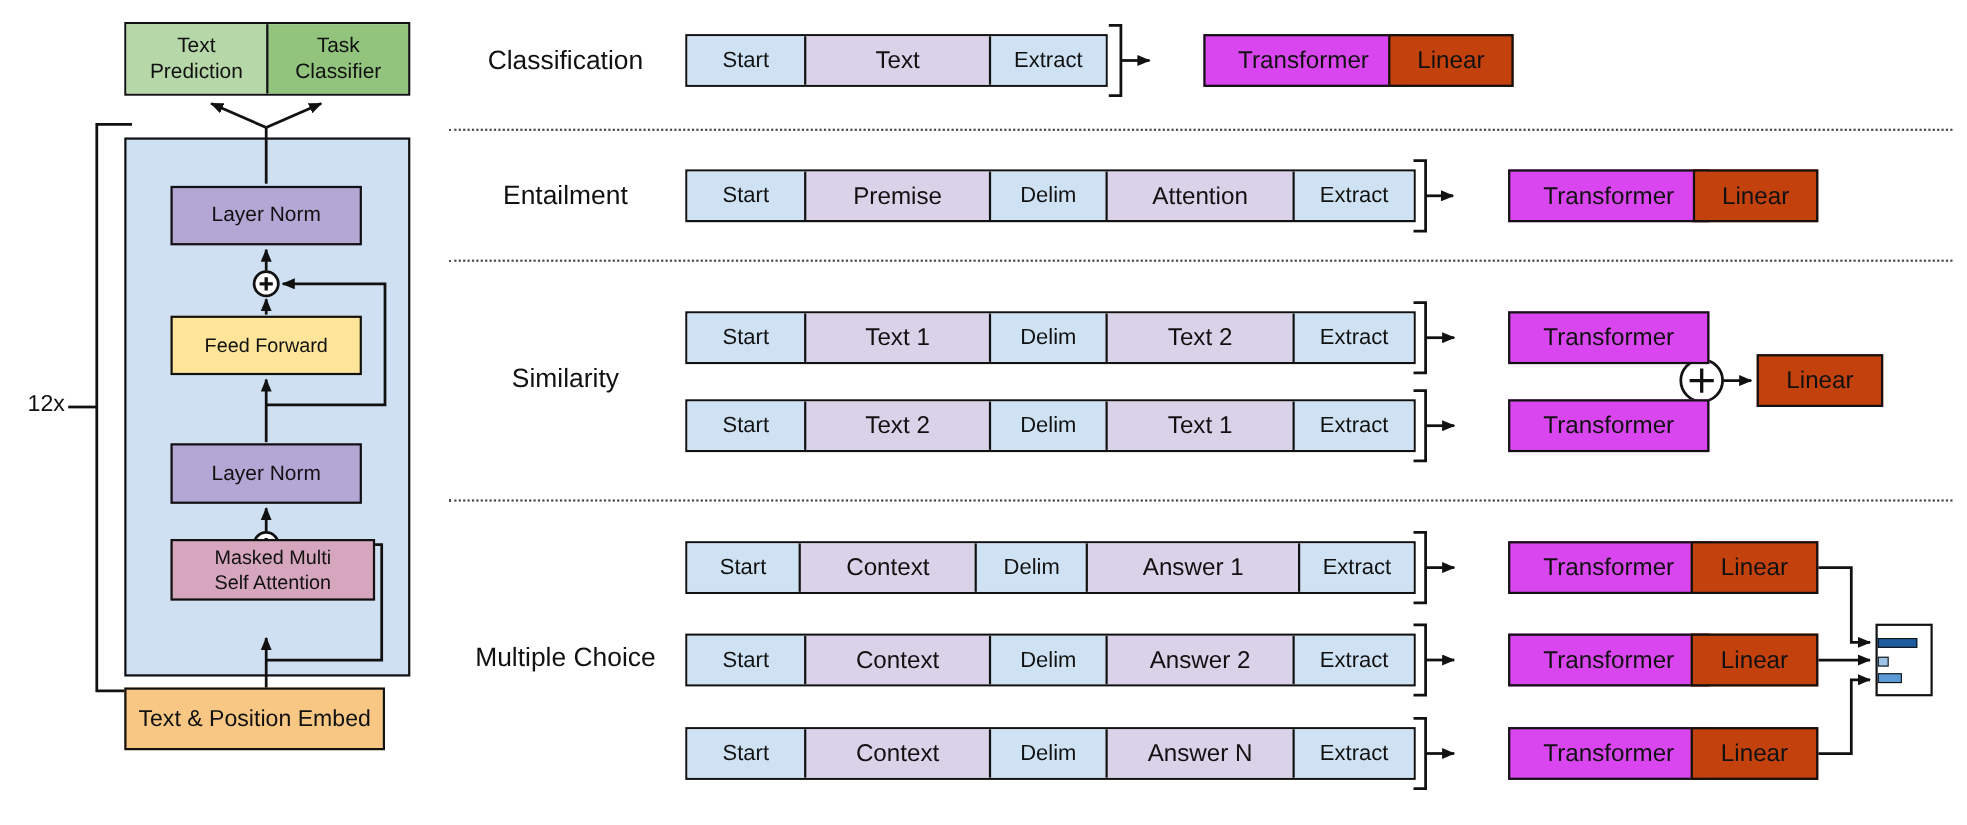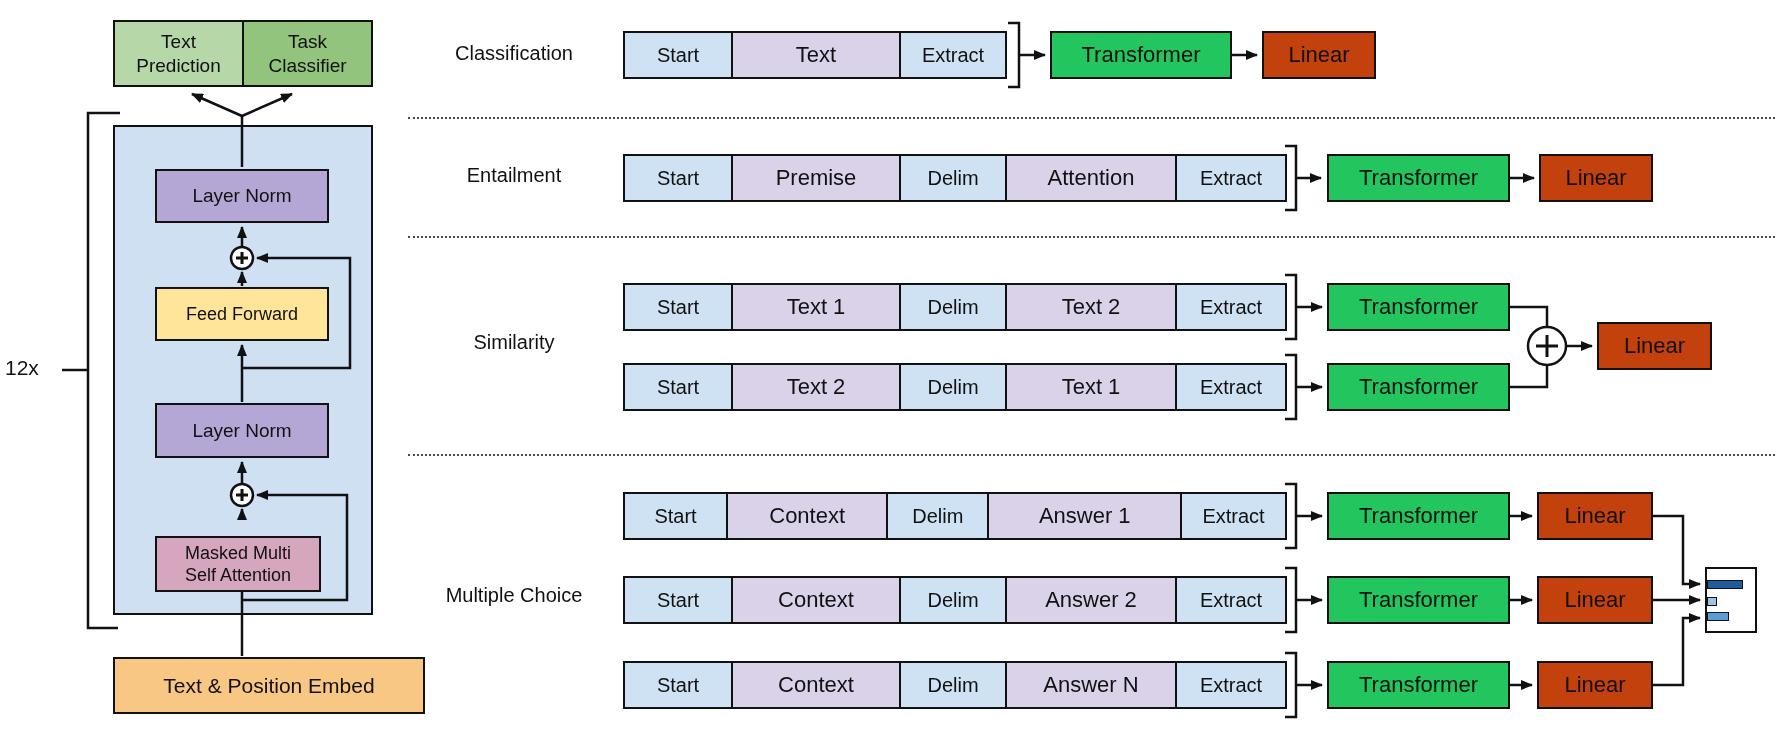--- a/index.html
+++ b/index.html
@@ -17,30 +17,30 @@
             font-size:19px;}
   .headcell+.headcell{border-left:2px solid #111;}
   .head-lt{background:#b6d7a8;}
   .head-dk{background:#93c47d;}
   .container-blue{position:absolute;left:113px;top:125px;width:260px;height:490px;
                   background:#cfe0f3;border:2px solid #111;box-sizing:border-box;z-index:0;}
   .lnorm{background:#b4a7d6;font-size:19px;}
   .ff{background:#ffe599;font-size:18px;}
   .attn{background:#d5a6bd;font-size:18px;}
   .embed{background:#f9c784;font-size:21px;}
-  .repeat{position:absolute;left:5px;top:356px;width:52px;font-size:21px;z-index:2;}
+  .repeat{position:absolute;left:16px;top:356px;width:52px;text-align:center;font-size:21px;z-index:2;}
   
-  .rowlabel{position:absolute;width:190px;text-align:center;font-size:20px;z-index:2;}
+  .rowlabel{position:absolute;width:190px;text-align:center;font-size:24px;z-index:2;}
   .bar{position:absolute;height:48px;border:2px solid #111;box-sizing:border-box;
        display:flex;background:#fff;z-index:2;}
   .cell{display:flex;align-items:center;justify-content:center;height:100%;box-sizing:border-box;}
   .cell+.cell{border-left:2px solid #111;}
   .special{background:#cfe2f3;font-size:20px;}
   .content{background:#d9d2e9;font-size:22px;}
-  .transformer{background:#22c55e;font-size:22px;}
+  .transformer{background:#d946ef;font-size:22px;margin-left:44px;}
   .linear{background:#c2410c;font-size:22px;}
   .dotted{position:absolute;left:408px;width:1367px;height:0;border-top:2px dotted #4a4a4a;z-index:0;}
   .chartbox{position:absolute;left:1705px;top:567px;width:52px;height:66px;background:#fff;
             border:2px solid #111;box-sizing:border-box;z-index:2;}
   .cbar{position:absolute;left:0;height:9px;border:1px solid #111;box-sizing:border-box;}
   
   .ln{stroke:#111;stroke-width:2.5;fill:none;}
   .ln3{stroke:#111;stroke-width:3;fill:none;}
   .plusc{fill:#fff;stroke:#111;stroke-width:2.5;}
   .ae{marker-end:url(#ah);}
@@ -120,24 +120,24 @@
   </div>
 
   <div class="container-blue"></div>
 
   <div class="box lnorm" style="left:155px;top:169px;width:174px;height:54px">Layer Norm</div>
 
   <div class="box ff" style="left:155px;top:287px;width:174px;height:54px">Feed Forward</div>
 
   <div class="box lnorm" style="left:155px;top:403px;width:174px;height:55px">Layer Norm</div>
 
-  <div class="box attn pre" style="left:155px;top:536px;width:166px;height:56px">Masked Multi
+  <div class="box attn pre" style="left:155px;top:490px;width:186px;height:56px">Masked Multi
 Self Attention</div>
 
-  <div class="box embed" style="left:113px;top:657px;width:312px;height:57px">Text &amp; Position Embed</div>
+  <div class="box embed" style="left:113px;top:625px;width:237px;height:57px">Text &amp; Position Embed</div>
 
   <div class="dotted" style="top:117px"></div>
   <div class="dotted" style="top:236px"></div>
   <div class="dotted" style="top:454px"></div>
 
   <div class="rowlabel" style="left:419px;top:42px">Classification</div>
   <div class="bar" style="left:623px;top:31px;width:384px">
     <div class="cell special" style="width:106px">Start</div>
     <div class="cell content" style="width:168px">Text</div>
     <div class="cell special" style="width:106px">Extract</div>

